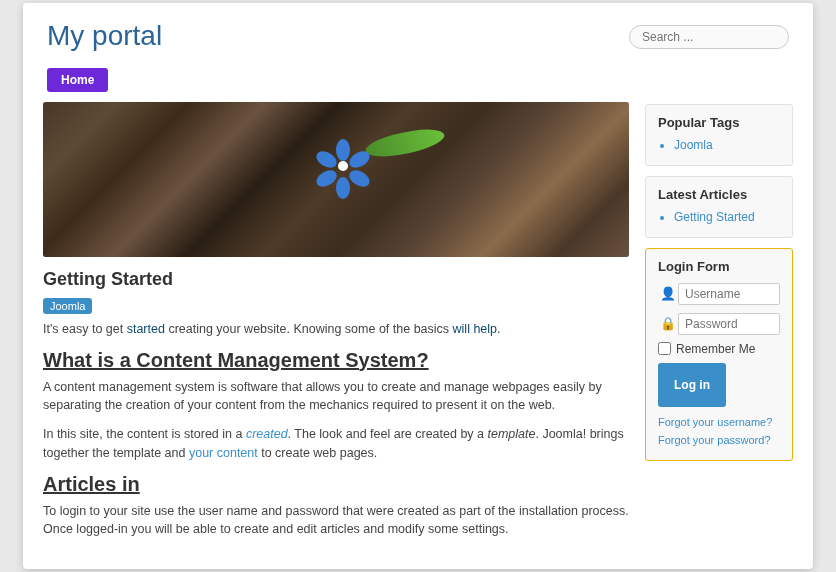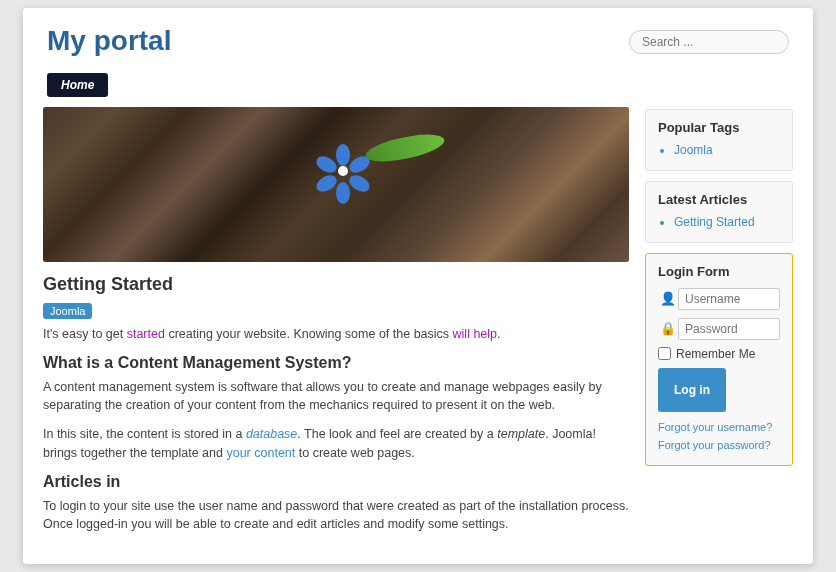--- a/index.html
+++ b/index.html
@@ -25,21 +25,21 @@
     .header {
       background: #fff;
       padding: 18px 24px 10px 24px;
       display: flex;
       align-items: flex-start;
       justify-content: space-between;
       border-bottom: none;
     }
     .site-title {
       font-size: 28px;
-      font-weight: bold;
+      font-weight: normal;
       color: #2a6496;
       line-height: 1.1;
     }
     .search-wrapper {
       display: flex;
       align-items: center;
       margin-top: 4px;
     }
     .search-input {
       border: 1px solid #ccc;
@@ -50,29 +50,28 @@
       width: 160px;
       outline: none;
       background: #fafafa;
     }
     
     .nav-bar {
       padding: 6px 24px 10px 24px;
       background: #fff;
     }
     .nav-btn {
-      background: #0f172a;
+      background: #6d28d9;
       color: #fff;
       border: none;
       border-radius: 3px;
       padding: 5px 14px;
       font-size: 12px;
       font-weight: bold;
       cursor: pointer;
-      font-style: italic;
     }
     
     .main-layout {
       display: flex;
       padding: 0 20px 20px 20px;
       gap: 16px;
     }
     
     .content-area {
       flex: 1;
@@ -157,28 +156,29 @@
       border-radius: 3px;
       margin-bottom: 6px;
     }
     .article-intro {
       font-size: 12.5px;
       color: #444;
       margin-bottom: 10px;
       line-height: 1.5;
     }
     .article-intro a {
-      color: #a21caf;
+      color: #0c4a6e;
       text-decoration: none;
     }
     .section-title {
-      font-size: 16px;
+      font-size: 20px;
       font-weight: bold;
       color: #333;
       margin-bottom: 6px;
+      text-decoration: underline;
     }
     .section-text {
       font-size: 12.5px;
       color: #444;
       line-height: 1.5;
       margin-bottom: 10px;
     }
     .section-text a { color: #3a8fc9; text-decoration: none; }
     .section-text em { font-style: italic; }
     
@@ -323,21 +323,21 @@
 
       <span class="tag-badge">Joomla</span>
 
       <p class="article-intro">
         It's easy to get <a>started</a> creating your website. Knowing some of the basics <a>will help</a>.
       </p>
 
       <h3 class="section-title">What is a Content Management System?</h3>
       <p class="section-text">A content management system is software that allows you to create and manage webpages easily by separating the creation of your content from the mechanics required to present it on the web.</p>
       <p class="section-text">
-        In this site, the content is stored in a <a><em>database</em></a>. The look and feel are created by a <em>template</em>. Joomla! brings together the template and <a>your content</a> to create web pages.
+        In this site, the content is stored in a <a><em>created</em></a>. The look and feel are created by a <em>template</em>. Joomla! brings together the template and <a>your content</a> to create web pages.
       </p>
 
       <h3 class="section-title">Articles in</h3>
       <p class="section-text">To login to your site use the user name and password that were created as part of the installation process. Once logged-in you will be able to create and edit articles and modify some settings.</p>
     </div>
 
     <div class="sidebar">
 
       <div class="sidebar-box">
         <div class="sidebar-box-title">Popular Tags</div>

